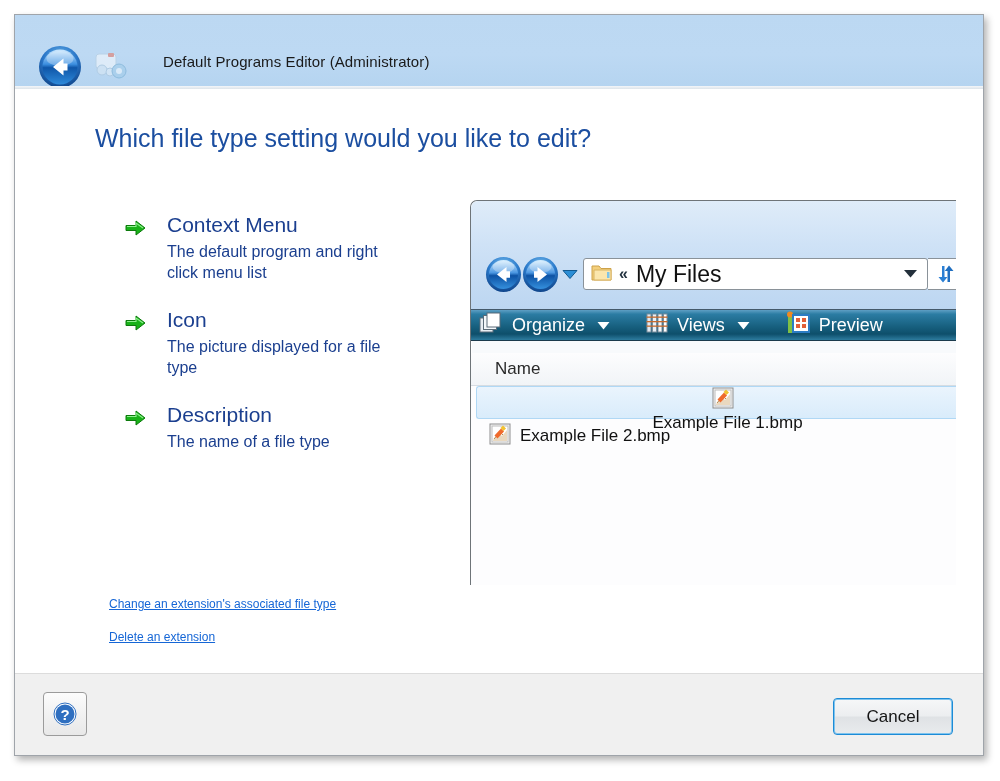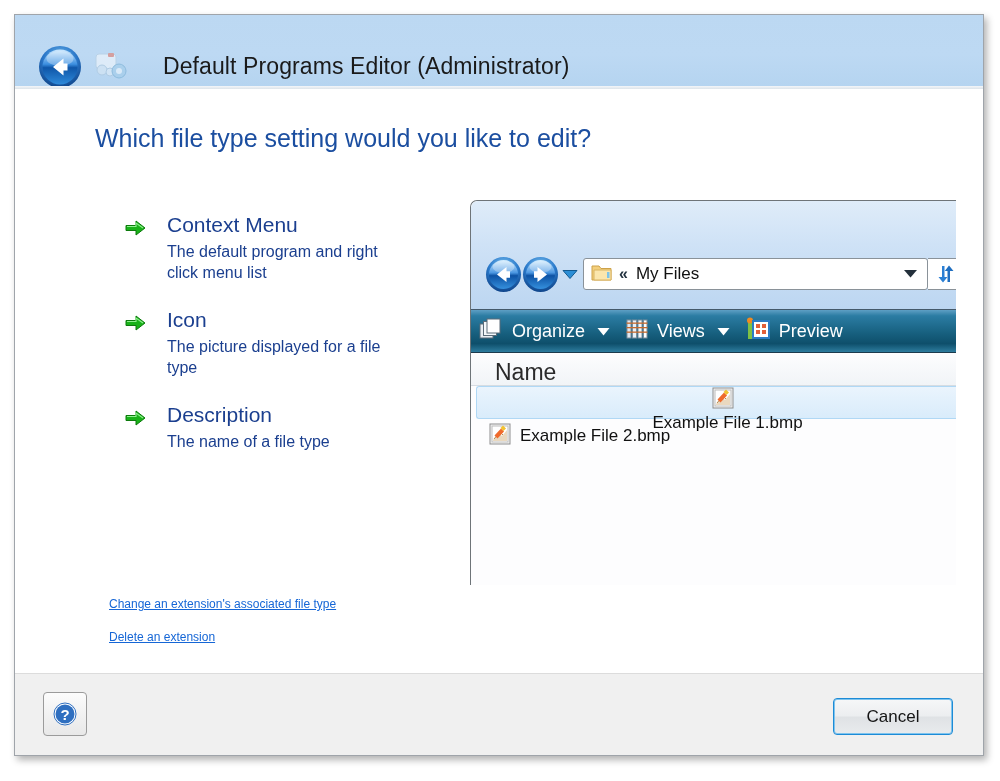--- a/index.html
+++ b/index.html
@@ -58,21 +58,21 @@
   #app-icon {
     position: absolute;
     left: 79px; top: 36px;
     width: 34px; height: 30px;
     opacity: 0.55;
   }
 
   #title-text {
     position: absolute;
     left: 148px; top: 38px;
-    font-size: 23px;
+    font-size: 15px;
     color: #1a1a1a;
     letter-spacing: 0.1px;
     white-space: nowrap;
   }
 
   
   #content {
     position: absolute;
     left: 0; top: 75px;
     width: 100%; height: 583px;
@@ -177,43 +177,44 @@
     border: 1px solid #8a9299;
     border-radius: 3px;
     box-sizing: border-box;
     margin-left: 2px;
     cursor: text;
   }
   #folder-icon { margin: 0 6px 0 7px; }
   #crumb-sep {
     font-size: 16px; color: #22313f; margin-right: 8px; font-weight: bold;
   }
-  #crumb-label { font-size: 17px; color: #111111; flex: 1; white-space: nowrap; }
+  #crumb-label { font-size: 23px; color: #111111; flex: 1; white-space: nowrap; }
   #address-chevron { margin-right: 9px; }
   #refresh-btn {
     width: 36px; height: 32px;
     display: flex; align-items: center; justify-content: center;
     border: 1px solid #8a9299;
     border-left: none;
     border-radius: 0 3px 3px 0;
     background: #ffffff;
     box-sizing: border-box;
     cursor: pointer;
   }
 
   
   #toolbar {
     position: absolute;
-    left: 0; top: 108px; width: 100%; height: 44px;
+    left: 0; top: 108px; width: 100%; height: 32px;
     background: linear-gradient(to bottom, #5e9fc4 0%, #2b7ca3 14%, #17607f 55%, #0e4f6b 80%, #2d7c9e 100%);
     border-top: 1px solid #44596a;
     border-bottom: 1px solid #1b3a4c;
     display: flex;
     align-items: center;
     box-sizing: border-box;
+    gap: 20px;
   }
   .tb-item {
     display: flex; align-items: center;
     height: 100%;
     padding: 0 4px 0 8px;
     cursor: pointer;
     color: #ffffff;
   }
   .tb-label { font-size: 18px; color: #ffffff; margin-left: 9px; white-space: nowrap; }
   .tb-caret { margin: 0 4px 0 12px; }
@@ -221,21 +222,21 @@
   
   #col-header {
     position: absolute;
     left: 0; top: 152px; width: 100%; height: 33px;
     background: linear-gradient(to bottom,#fdfdfe,#f1f4f7);
     border-bottom: 1px solid #d6dce2;
     box-sizing: border-box;
   }
   #col-name {
     position: absolute; left: 24px; top: 6px;
-    font-size: 23px; color: #2a2a2a;
+    font-size: 17px; color: #2a2a2a;
   }
 
   
   #filelist {
     position: absolute;
     left: 0; top: 185px; right: 0; bottom: 0;
     background: #fdfdfe;
   }
   .file-row {
     display: flex;

